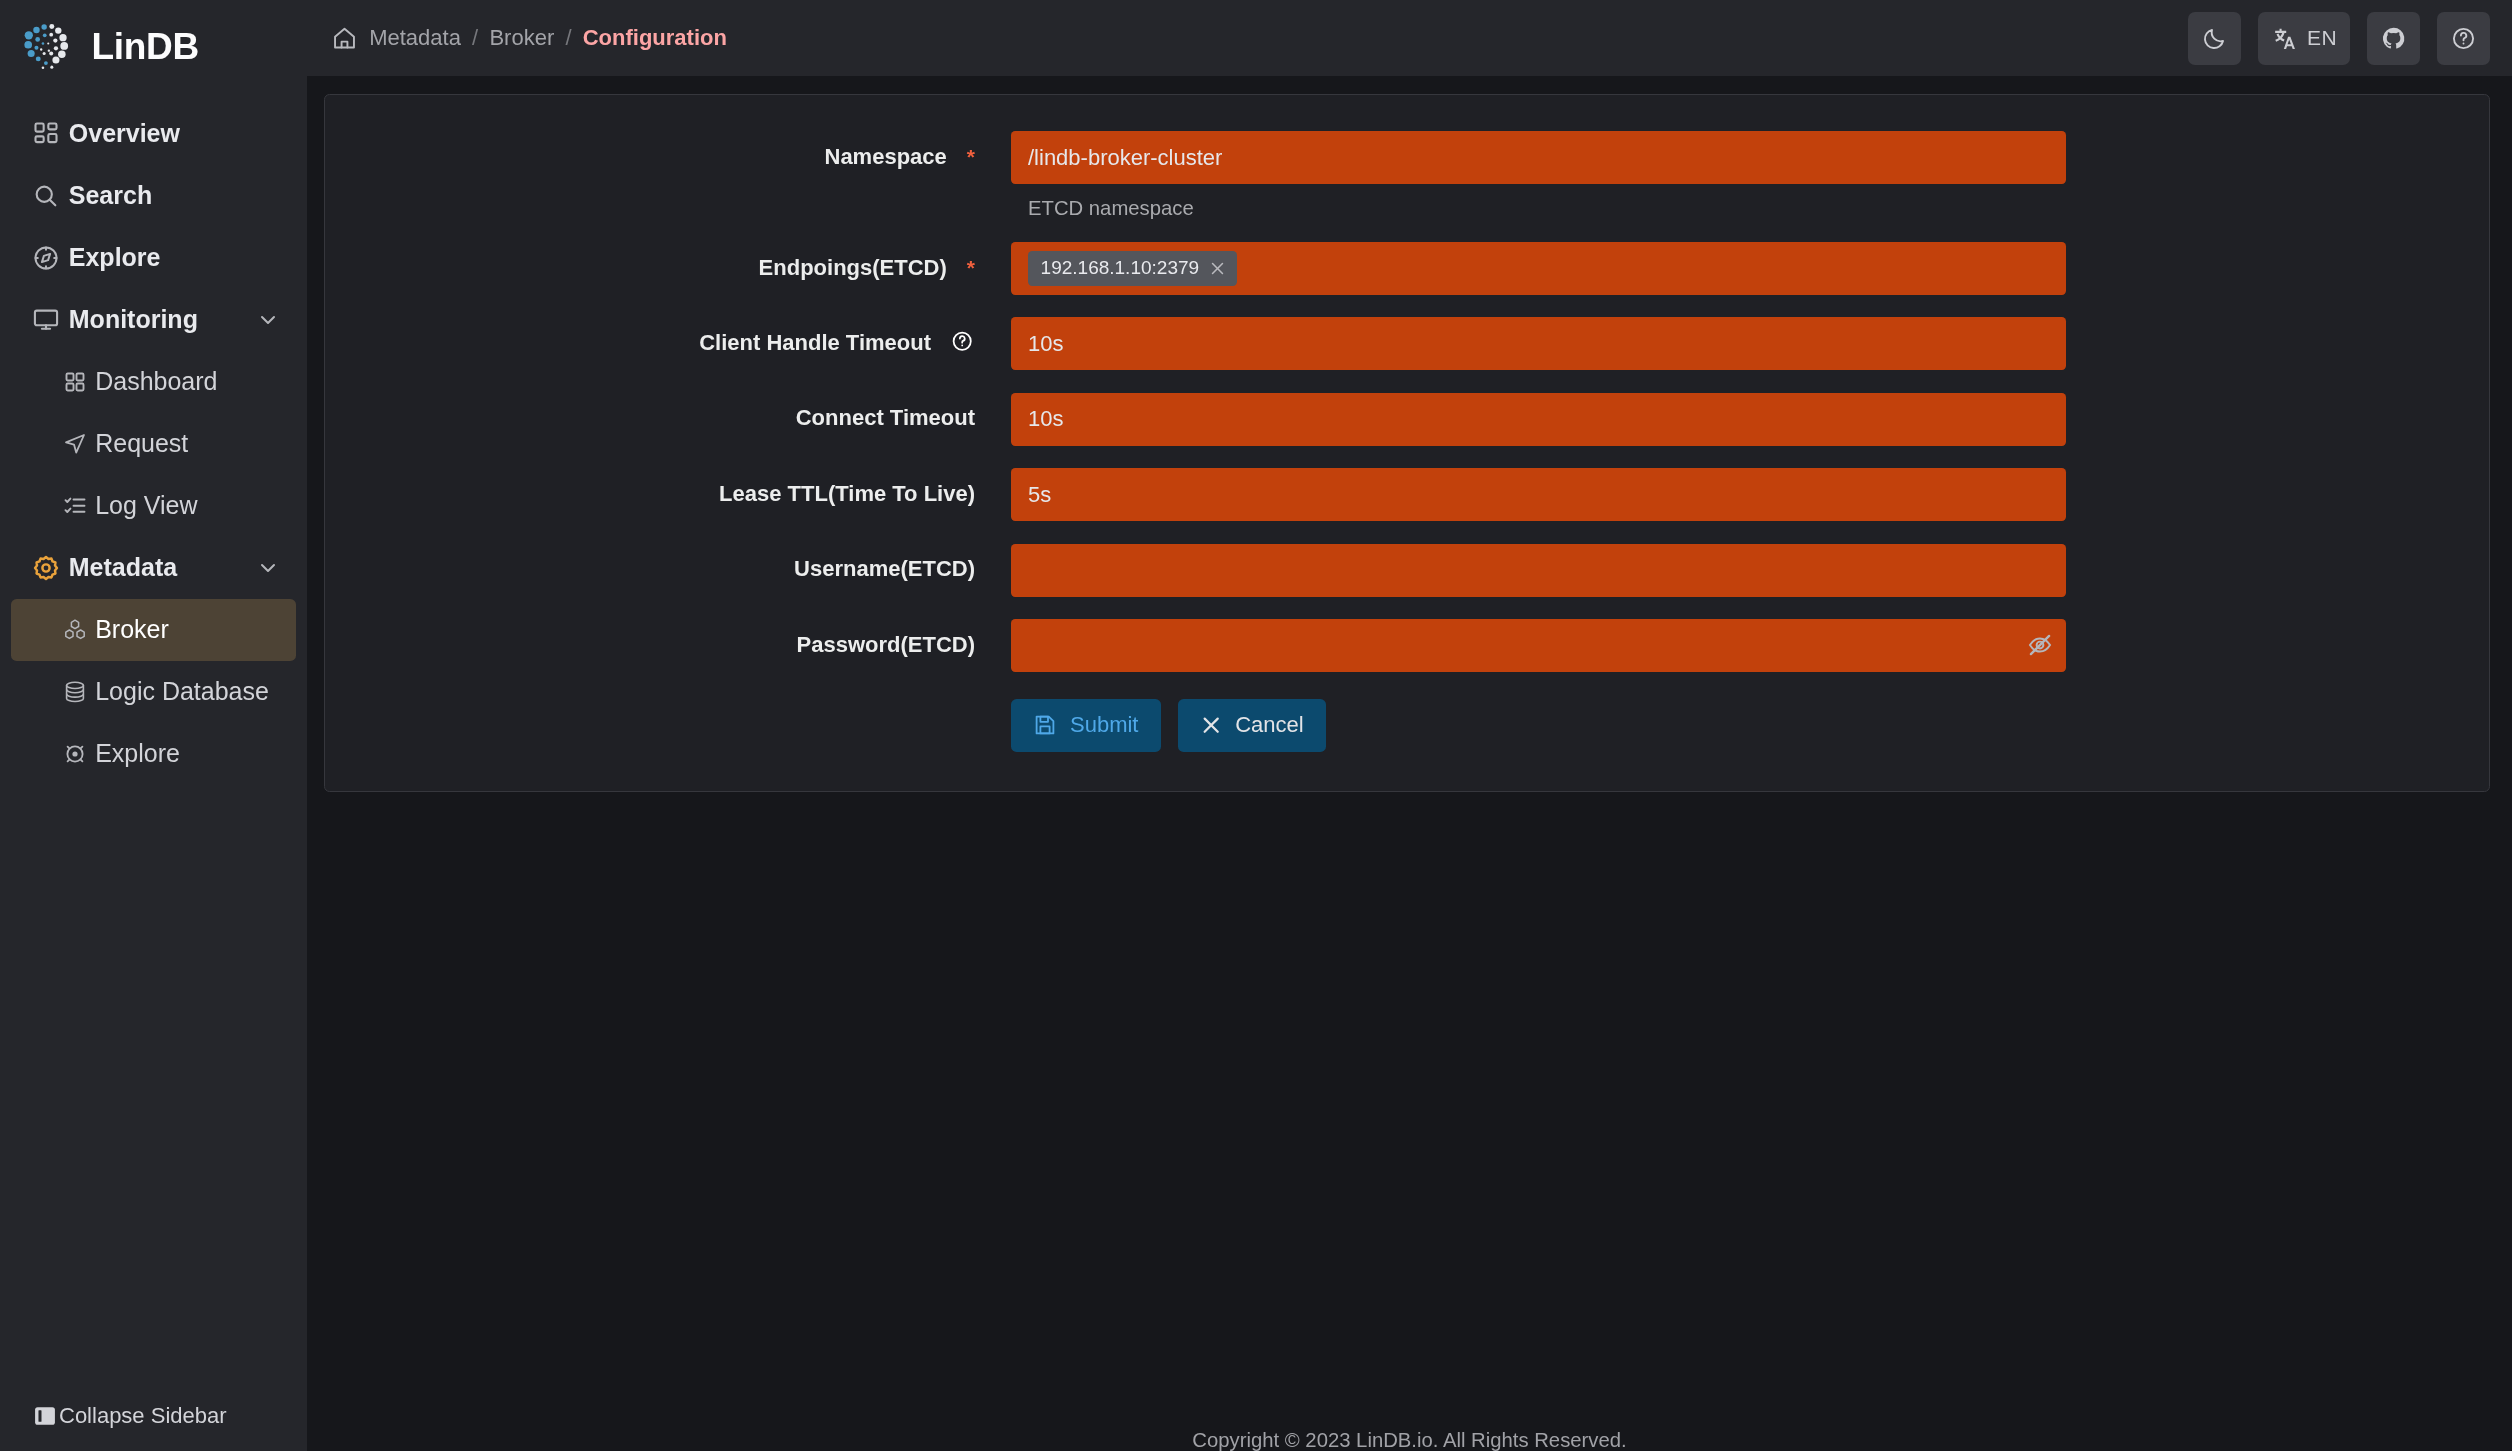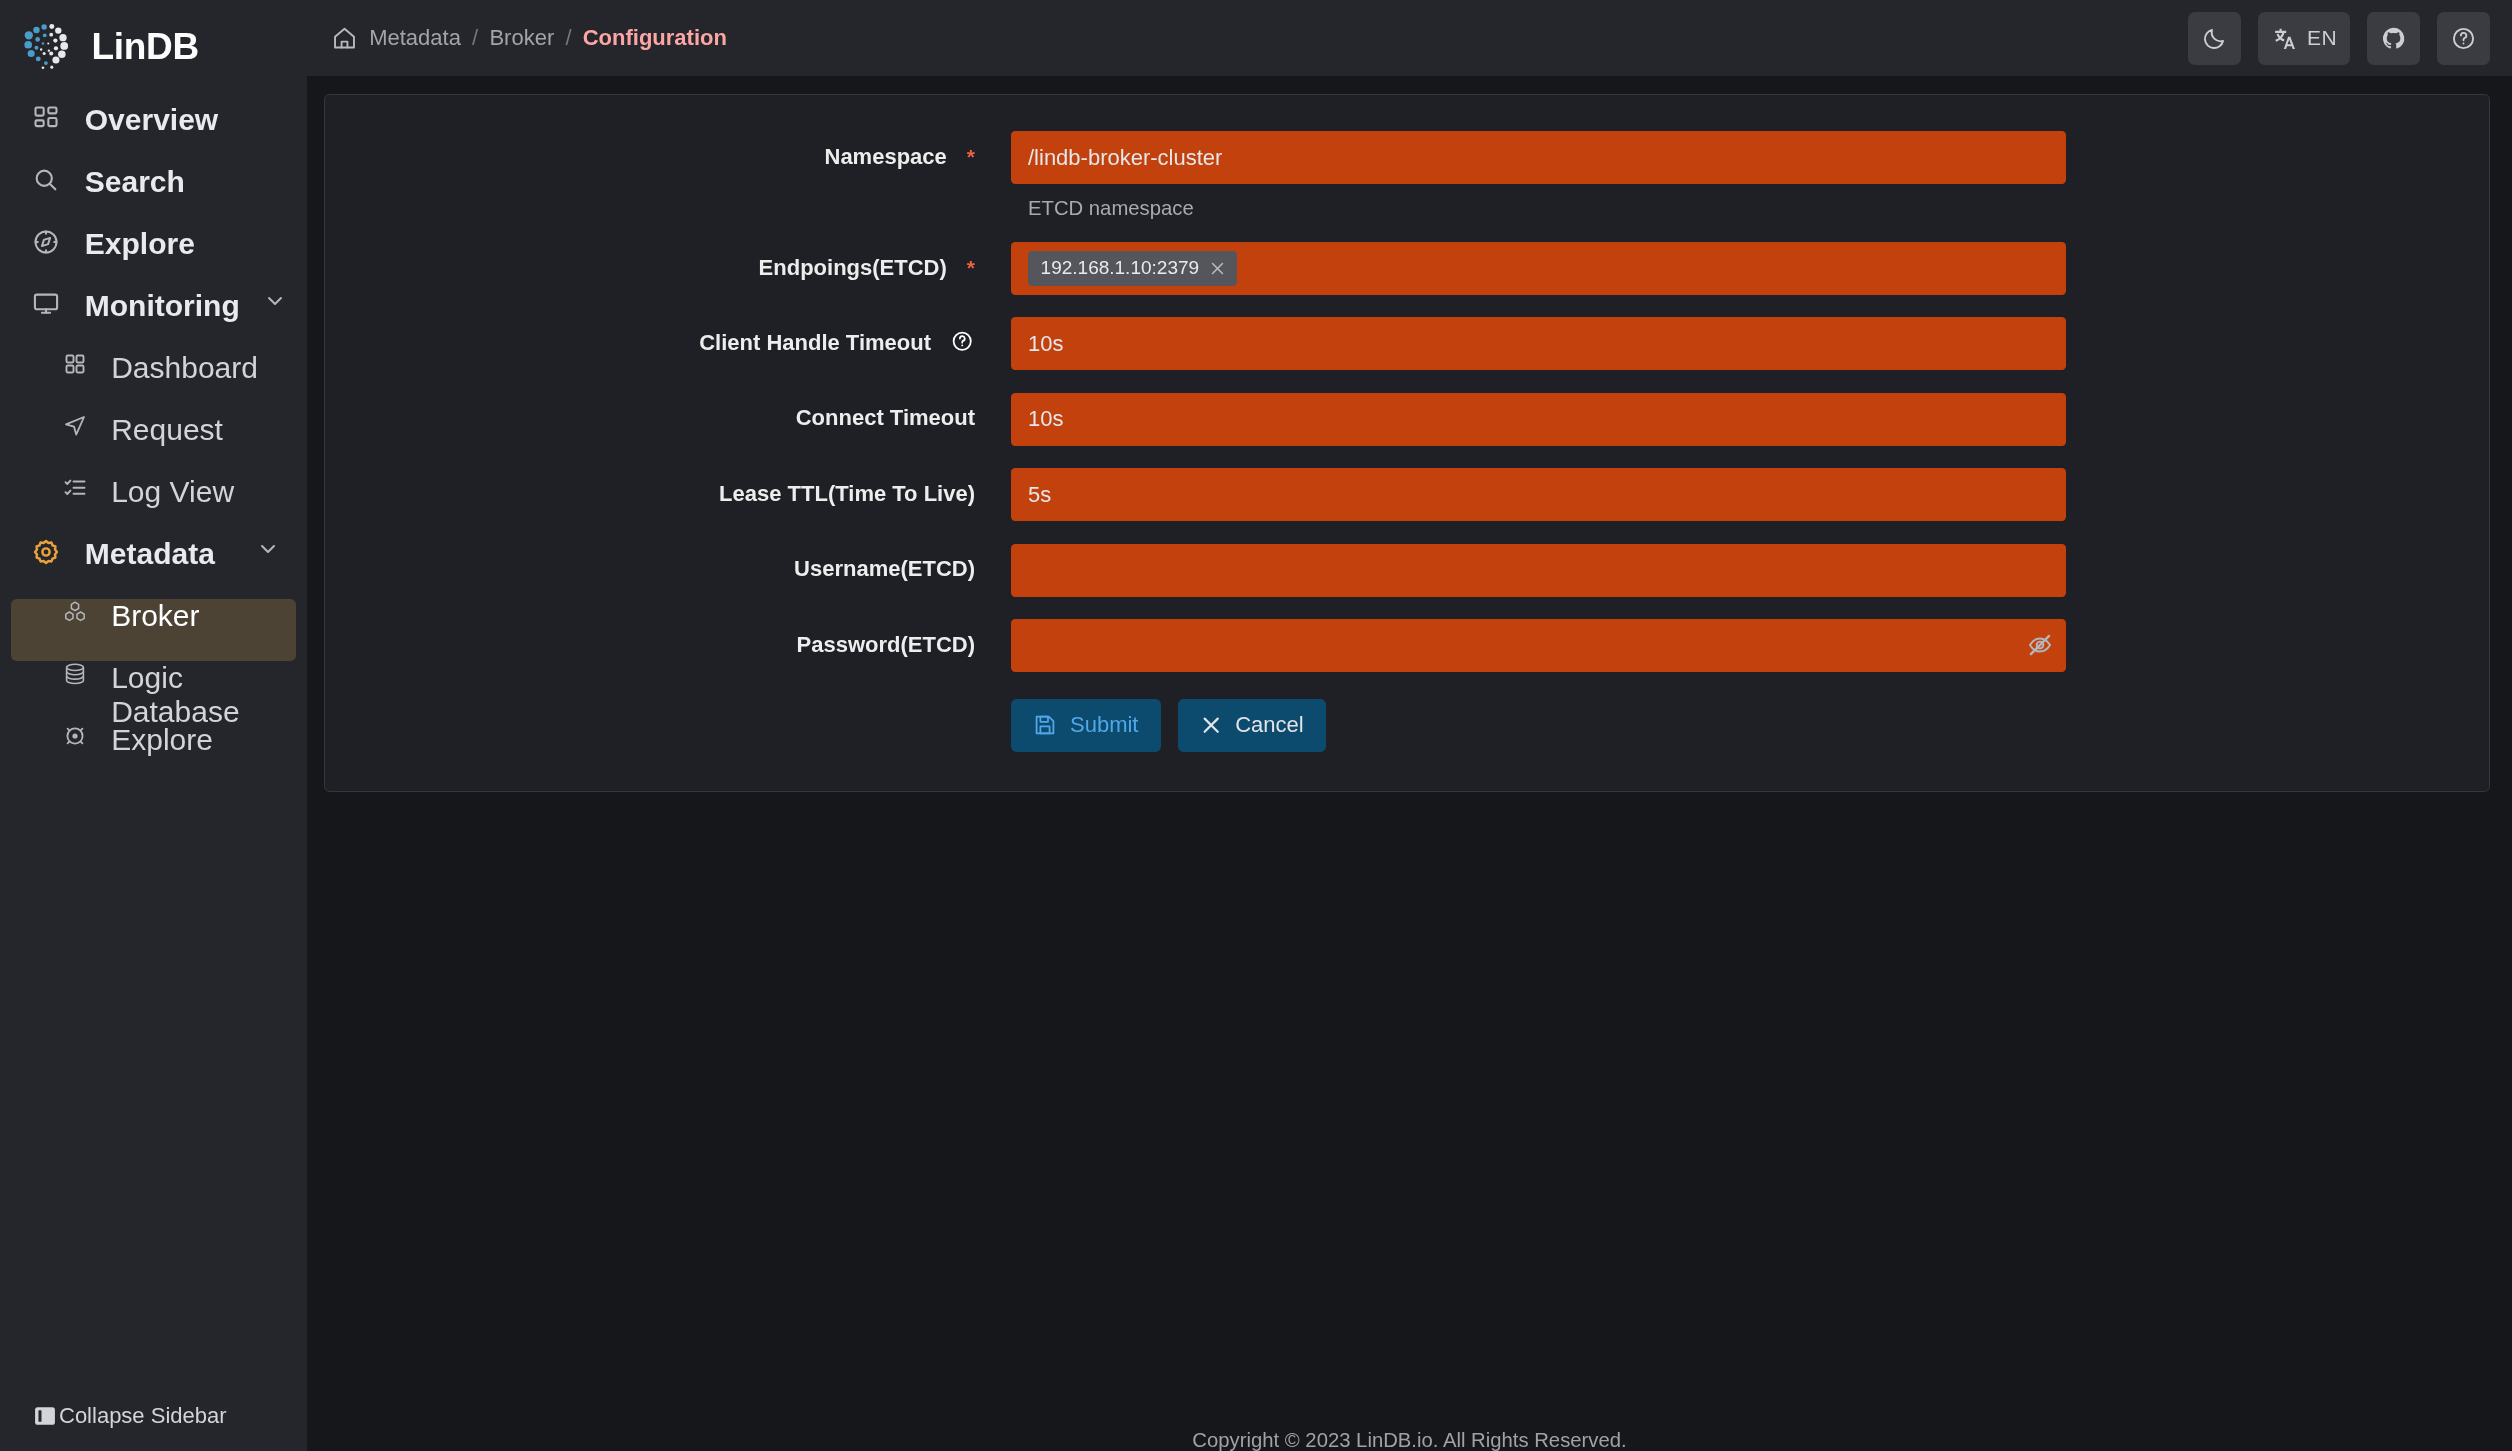--- a/index.html
+++ b/index.html
@@ -26,28 +26,28 @@
     padding-left: 17px; gap: 15.4px;
   }
   .brand-logo { width: 59px; height: 59px; flex: 0 0 59px; }
   .brand-name {
     font-size: 37px; font-weight: 700; color: #fcfcfd;
     letter-spacing: -0.3px;
   }
 
   .nav { padding-top: 9.8px; }
   .nav-item {
-    display: flex; 
+    display: flex; align-items: center;
     height: 62px; margin: 0 11.2px;
     padding-left: 19.6px;
     border-radius: 5.6px;
-    gap: 23px;
+    gap: 7px;
     cursor: pointer;
     color: #c5c6cb;
-    font-size: 30px; font-weight: 700;
+    font-size: 25px; font-weight: 700;
   }
   .nav-item .nav-label { color: #e9eaee; }
   .nav-item.sub { padding-left: 50px; font-weight: 400; }
   .nav-item.sub .nav-label { color: #d3d4d9; font-weight: 400; }
   .nav-item.active { background: #4d4335; }
   .nav-item.active .nav-label { color: #ffffff; }
   .nav-icon {
     width: 31px; height: 31px; flex: 0 0 31px;
     display: flex; align-items: center; justify-content: center;
     color: #b5b6bb;

